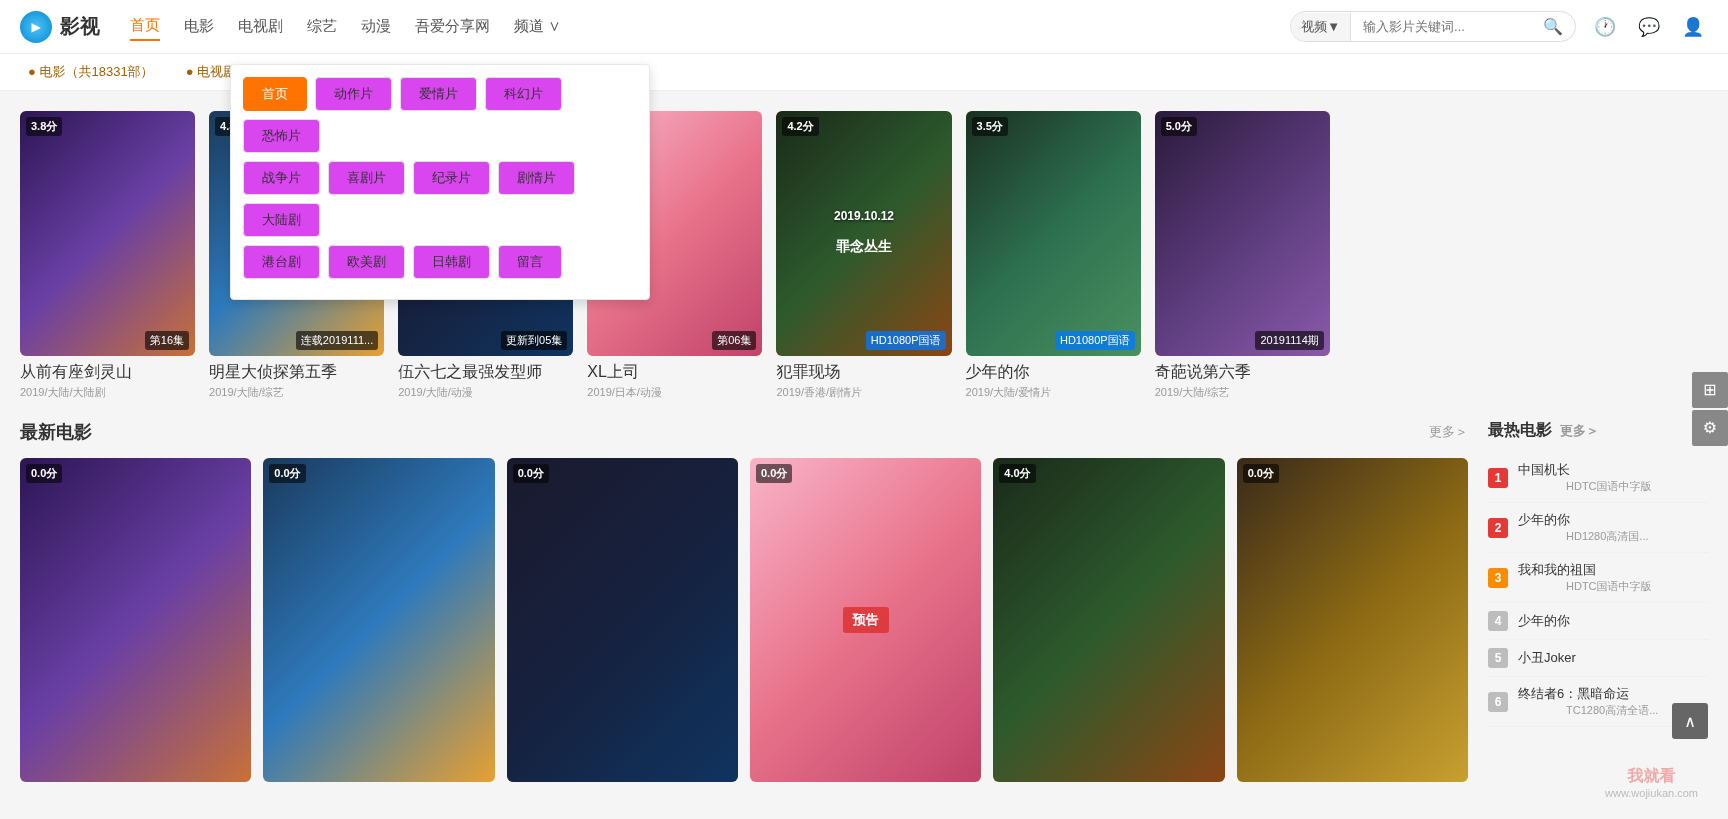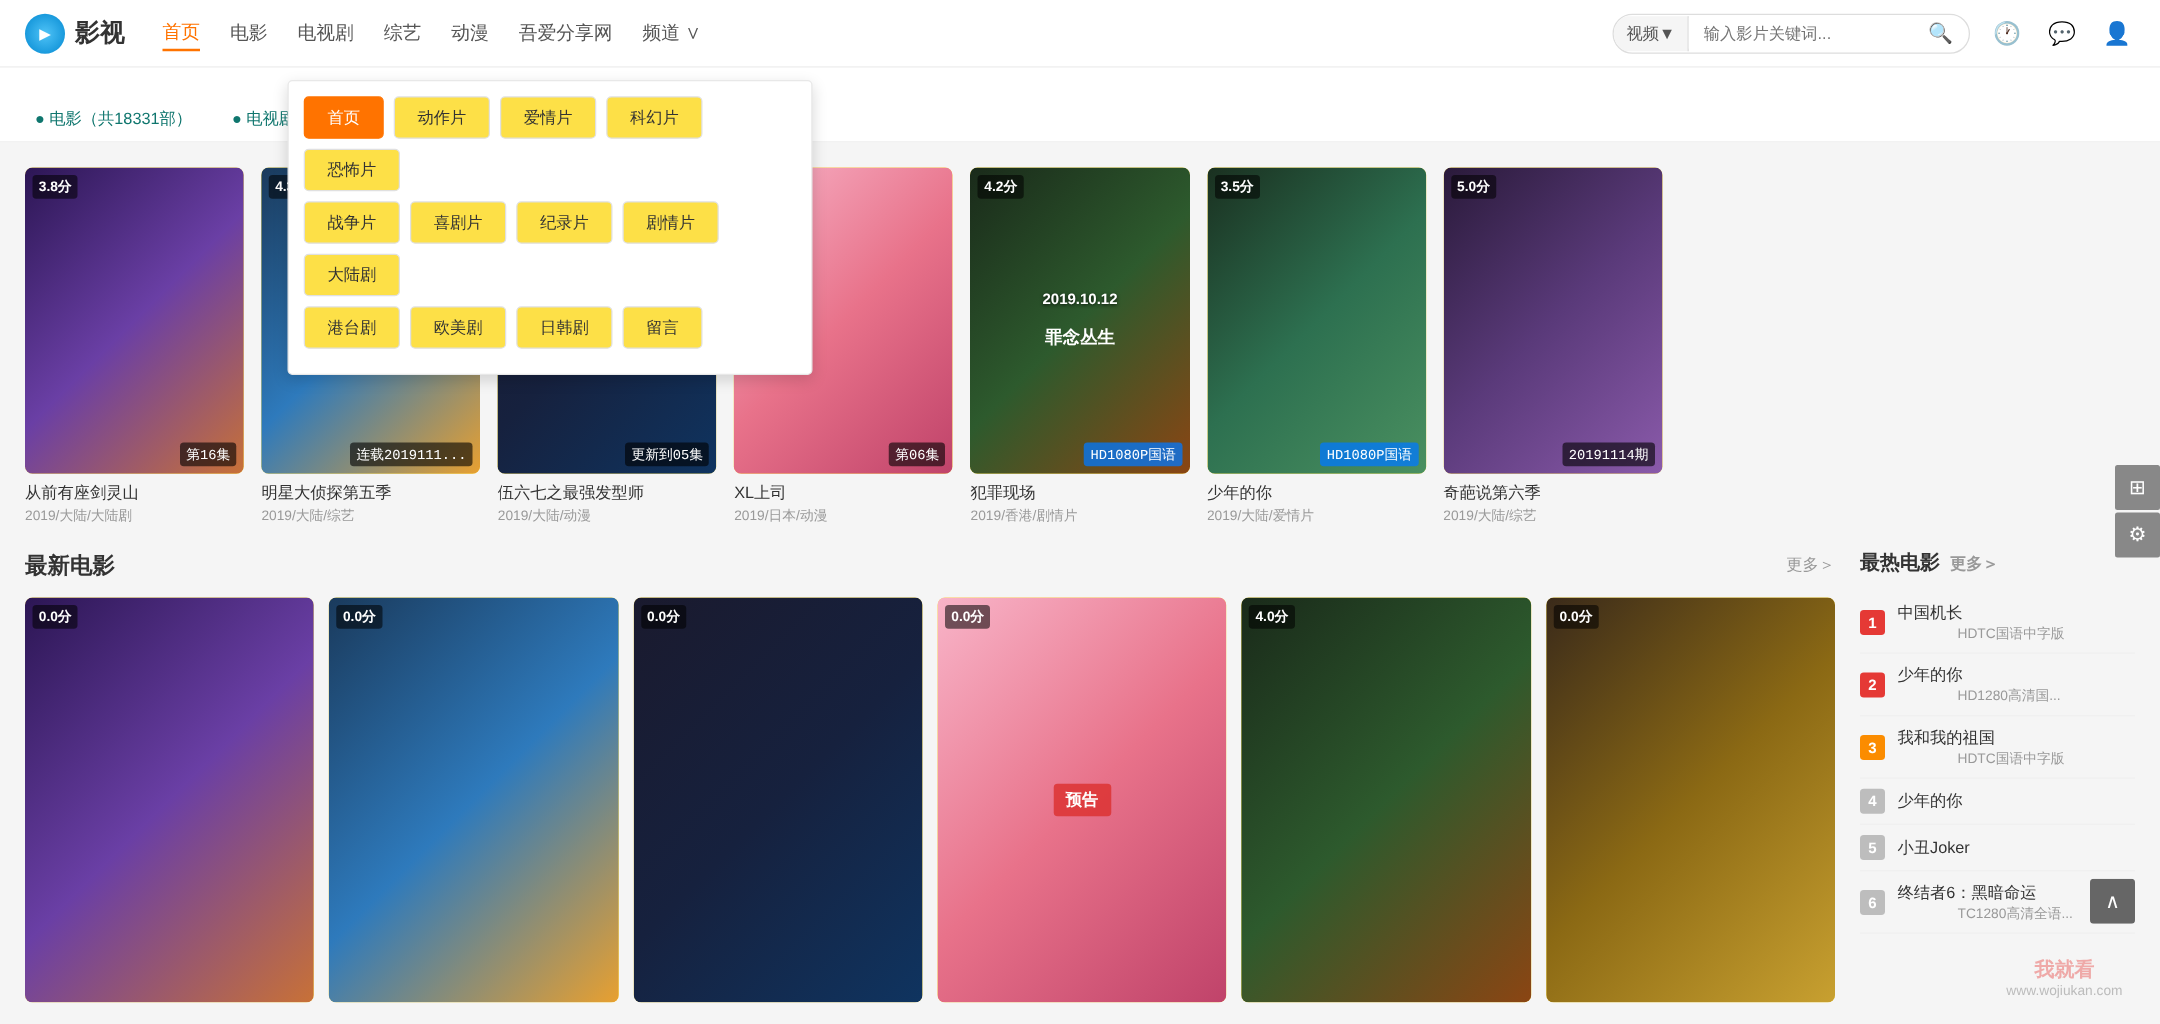--- a/index.html
+++ b/index.html
@@ -17,48 +17,48 @@
     .search-bar { margin-left: auto; display: flex; align-items: center; border: 1px solid #ddd; border-radius: 20px; overflow: hidden; }
     .search-type { padding: 5px 10px; background: #f5f5f5; border-right: 1px solid #ddd; font-size: 13px; color: #555; cursor: pointer; }
     .search-input { border: none; outline: none; padding: 5px 12px; font-size: 13px; width: 180px; }
     .search-btn { padding: 5px 12px; background: none; border: none; cursor: pointer; color: #999; font-size: 16px; }
     .header-icons { display: flex; align-items: center; gap: 16px; margin-left: 16px; }
     .header-icon { width: 28px; height: 28px; display: flex; align-items: center; justify-content: center; cursor: pointer; color: #666; font-size: 18px; }
 
     
     .sub-nav { background: #fff; padding: 6px 20px; display: flex; align-items: center; border-bottom: 1px solid #eee; gap: 8px; }
     .sub-nav-item { font-size: 13px; color: #555; cursor: pointer; padding: 3px 8px; }
-    .sub-nav-item.orange { color: #0f766e; margin-top: 23px; }
+    .sub-nav-item.orange { color: #a16207; }
     .sub-nav-sep { color: #ccc; }
 
     
     .dropdown-overlay { position: absolute; top: 54px; left: 0; right: 0; z-index: 200; background: rgba(0,0,0,0.02); }
     .dropdown-menu { position: absolute; left: 230px; top: 10px; background: #fff; border: 1px solid #e8e8e8; border-radius: 4px; box-shadow: 0 4px 12px rgba(0,0,0,0.15); padding: 12px; width: 420px; }
     .dropdown-row { display: flex; gap: 8px; margin-bottom: 8px; flex-wrap: wrap; }
-    .dropdown-btn { padding: 7px 18px; border: 1px solid #e0e0e0; border-radius: 4px; background: #fde047; cursor: pointer; font-size: 13px; color: #333; white-space: nowrap; }
+    .dropdown-btn { padding: 7px 18px; border: 1px solid #e0e0e0; border-radius: 4px; background: #d946ef; cursor: pointer; font-size: 13px; color: #333; white-space: nowrap; }
     .dropdown-btn.active { background: #ff7300; color: #fff; border-color: #ff7300; }
 
     
     .content { padding: 0 20px; }
 
     
     .section { margin-top: 20px; }
     .section-header { display: flex; align-items: center; justify-content: space-between; margin-bottom: 14px; }
     .section-title { font-size: 18px; font-weight: bold; color: #333; }
     .section-more { font-size: 13px; color: #999; cursor: pointer; }
 
     
     .movie-grid { display: grid; grid-template-columns: repeat(9, 1fr); gap: 14px; }
     .movie-card { cursor: pointer; }
     .movie-thumb { position: relative; width: 100%; padding-top: 140%; background: #fde047; border-radius: 6px; overflow: hidden; }
     .movie-thumb-inner { position: absolute; inset: 0; }
-    .movie-ep { position: absolute; bottom: 6px; right: 6px; background: rgba(0,0,0,0.6); color: #fff; font-size: 11px; padding: 2px 5px; border-radius: 3px; font-family: Liberation Mono, monospace; }
+    .movie-ep { position: absolute; bottom: 6px; right: 6px; background: rgba(0,0,0,0.6); color: #fff; font-size: 11px; padding: 2px 5px; border-radius: 3px; }
     .movie-ep.blue { background: rgba(0,120,255,0.75); }
     .movie-info { margin-top: 6px; }
-    .movie-title { font-size: 13px; color: #333; font-weight: 500; white-space: nowrap; overflow: hidden; text-overflow: ellipsis; }
+    .movie-title { font-size: 16px; color: #333; font-weight: 500; white-space: nowrap; overflow: hidden; text-overflow: ellipsis; }
     .movie-meta { font-size: 11px; color: #999; margin-top: 2px; white-space: nowrap; overflow: hidden; text-overflow: ellipsis; }
 
     
     .poster-1 { background: linear-gradient(135deg, #2c1654 0%, #6a3fa5 50%, #c87137 100%); }
     .poster-2 { background: linear-gradient(135deg, #1a3a5c 0%, #2e7abc 50%, #e8a030 100%); }
     .poster-3 { background: linear-gradient(135deg, #1a1a2e 0%, #16213e 50%, #0f3460 100%); }
     .poster-4 { background: linear-gradient(135deg, #f8b4c8 0%, #e8728a 50%, #c0436a 100%); }
     .poster-5 { background: linear-gradient(135deg, #1a2a1a 0%, #2d5a2d 50%, #8b4513 100%); }
     .poster-6 { background: linear-gradient(135deg, #3a2a1a 0%, #8b6914 50%, #c8a030 100%); }
     .poster-7 { background: linear-gradient(135deg, #1a3020 0%, #2d7050 50%, #4a9060 100%); }

